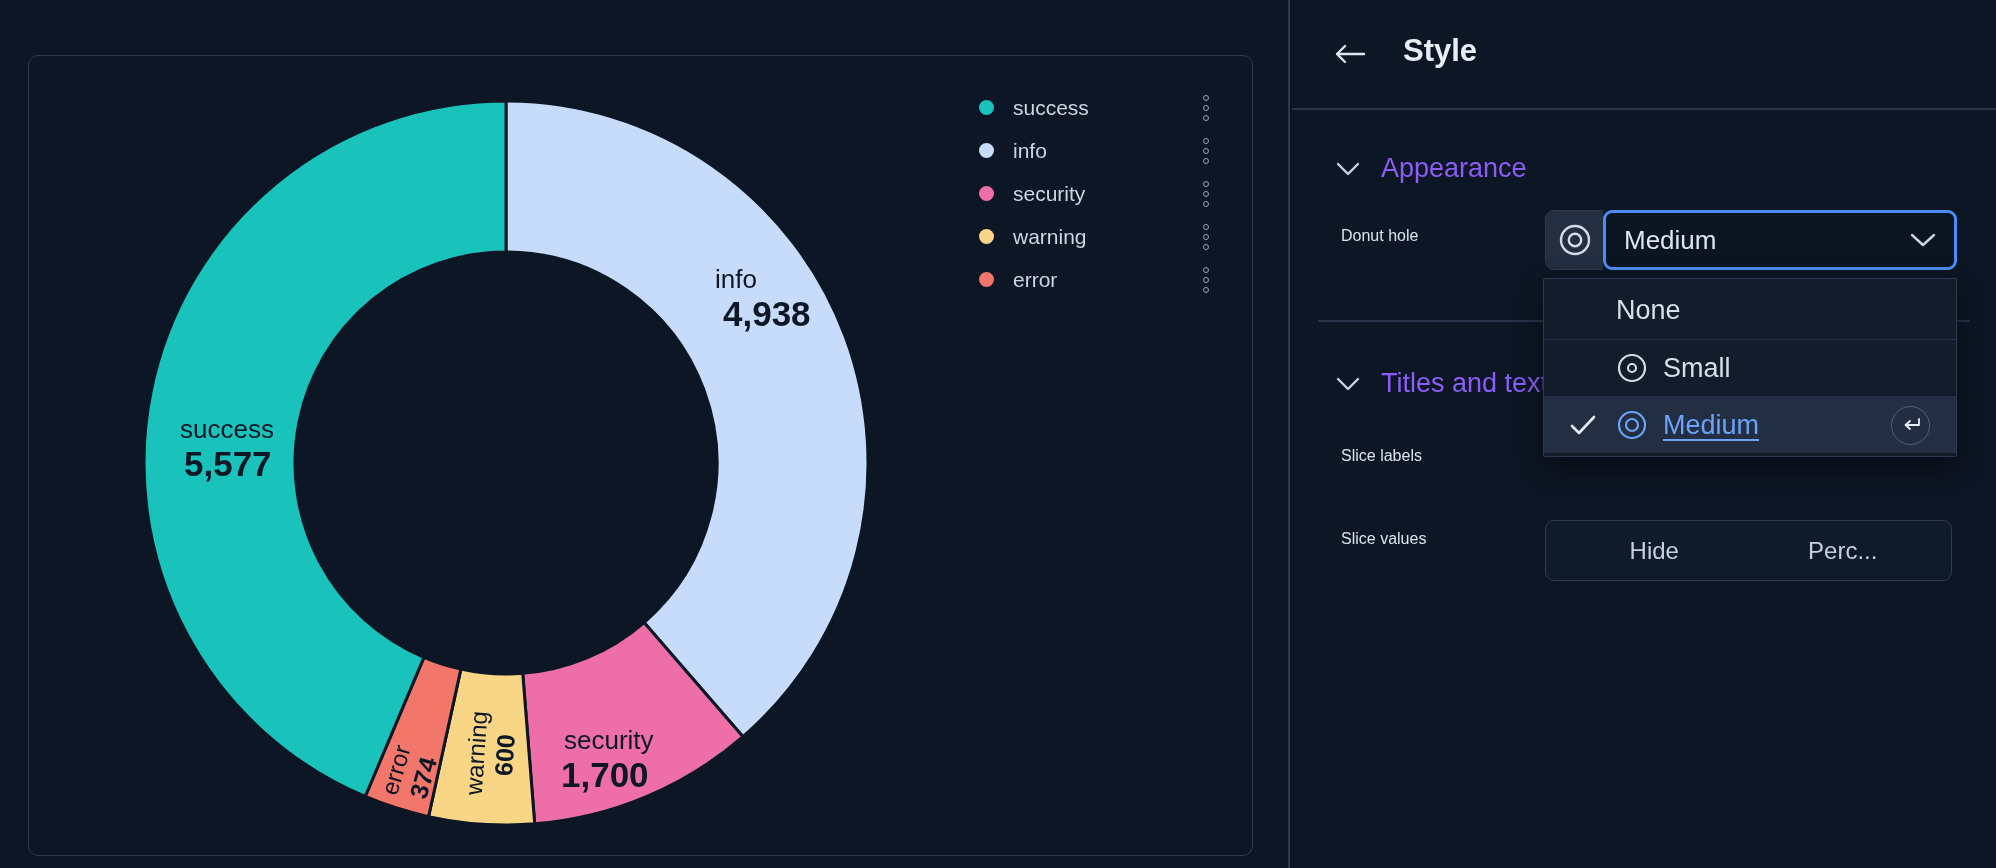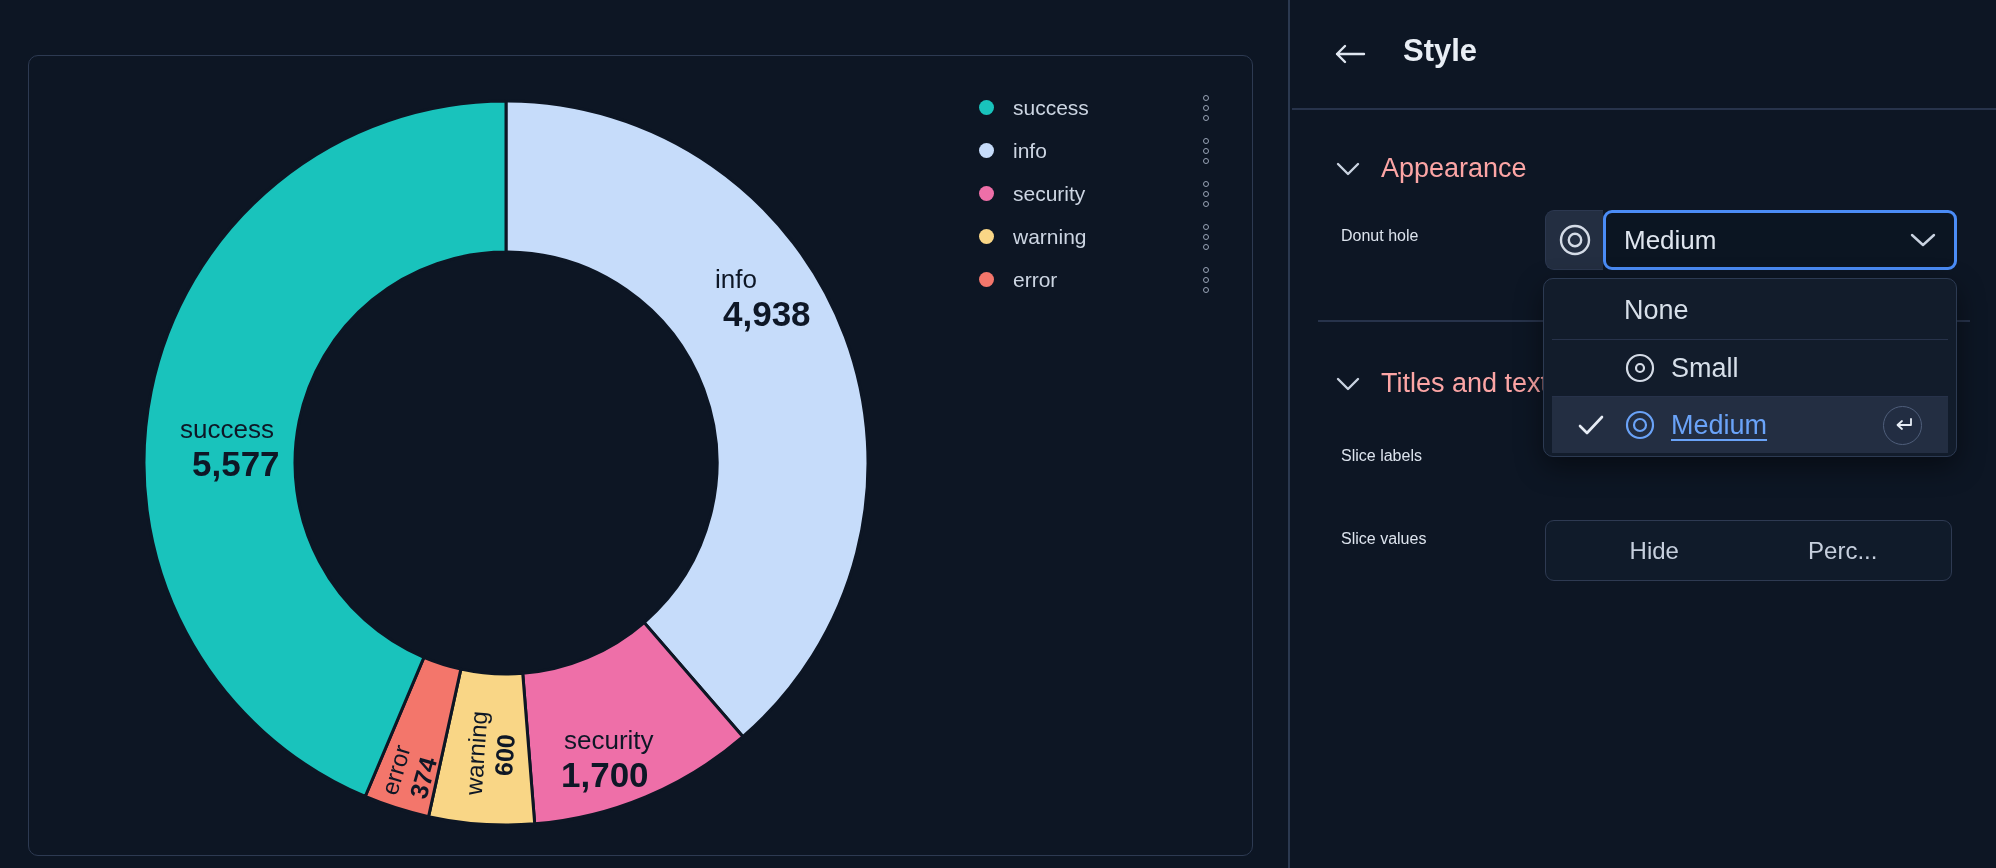--- a/index.html
+++ b/index.html
@@ -42,21 +42,21 @@
   
   .style-panel { position:absolute; left:1292px; top:0; width:704px; height:728px; background:#0d1624; }
   .back-btn { position:absolute; left:38px; top:36px; width:40px; height:36px; display:flex; align-items:center; justify-content:center; cursor:pointer; }
   .sp-title { position:absolute; left:111px; top:33px; font-size:31px; font-weight:700; color:#e9eef5; }
   .h-divider { position:absolute; left:0; width:100%; height:1.5px; background:#27334b; }
   .h-divider.full { top:108px; }
   .h-divider.titles { top:320px; left:26px; width:652px; z-index:1; }
 
   .section-header { position:absolute; display:flex; align-items:center; gap:21px; cursor:pointer; z-index:1; }
   .section-header .chev { display:flex; align-items:center; }
-  .section-label { font-size:27px; color:#fca5a5; white-space:nowrap; }
+  .section-label { font-size:27px; color:#8b5cf6; white-space:nowrap; }
   .sec-appearance { left:44px; top:153px; }
   .sec-titles { left:44px; top:368px; }
 
   .field-label { position:absolute; left:49px; font-size:16px; color:#dce3ed; }
   .lbl-donut-hole { top:227px; }
   .lbl-slice-labels { top:447px; z-index:1; }
   .lbl-slice-values { top:530px; }
 
   
   .dh-field { position:absolute; left:253px; top:210px; width:412px; height:60px; display:flex; z-index:5; }
@@ -67,22 +67,22 @@
   .dh-select {
     flex:1; background:#0b1522; border:3px solid #4b8cf6; border-radius:9px;
     display:flex; align-items:center; padding:0 18px; cursor:pointer;
   }
   .dh-value { font-size:26px; color:#dfe5ee; }
   .dh-select .chev { margin-left:auto; display:flex; align-items:center; }
 
   
   .menu {
     position:absolute; left:251px; top:278px; width:414px; z-index:20;
-    background:#121c2b; border:1.5px solid #2c3a52; border-radius:10px;
-    padding:3px 8px; box-shadow:0 10px 28px rgba(0,0,0,.45); overflow:hidden;
+    background:#121c2b; border:1.5px solid #2c3a52; border-radius:2px;
+    padding:3px 0; box-shadow:0 10px 28px rgba(0,0,0,.45); overflow:hidden;
   }
   .menu-item { position:relative; height:57px; display:flex; align-items:center; padding:0 26px; cursor:pointer; }
   .menu-item + .menu-item { border-top:1px solid #27324a; }
   .menu-item .check { width:46px; flex:none; display:flex; align-items:center; }
   .menu-item .mi-icon { width:47px; flex:none; display:flex; align-items:center; }
   .mi-label { font-size:27px; color:#d7dfe9; }
   .menu-item.selected { background:#232e42; }
   .menu-item.selected .mi-label { color:#6aa3f8; text-decoration:underline; text-underline-offset:5px; }
   .enter-chip {
     margin-left:auto; width:39px; height:39px; border-radius:50%;
@@ -112,21 +112,21 @@
     <svg class="donut-svg" id="donut" width="1222" height="798" viewBox="0 0 1222 798">
         <path d="M477.00 45.00 A362 362 0 0 1 713.97 680.66 L615.12 566.51 A211 211 0 0 0 477.00 196.00 Z" fill="#c6dcfa" stroke="#0d1624" stroke-width="3"></path>
         <path d="M713.97 680.66 A362 362 0 0 1 505.71 767.86 L493.74 617.34 A211 211 0 0 0 615.12 566.51 Z" fill="#ee6fa8" stroke="#0d1624" stroke-width="3"></path>
         <path d="M505.71 767.86 A362 362 0 0 1 399.56 760.62 L431.86 613.11 A211 211 0 0 0 493.74 617.34 Z" fill="#f9d686" stroke="#0d1624" stroke-width="3"></path>
         <path d="M399.56 760.62 A362 362 0 0 1 336.20 740.50 L394.93 601.39 A211 211 0 0 0 431.86 613.11 Z" fill="#f3766b" stroke="#0d1624" stroke-width="3"></path>
         <path d="M336.20 740.50 A362 362 0 0 1 477.00 45.00 L477.00 196.00 A211 211 0 0 0 394.93 601.39 Z" fill="#19c3bc" stroke="#0d1624" stroke-width="3"></path>
       </svg>
     <div id="slice-labels">
         <div class="slice-label" style="left: 151px; top: 358px;">
           <div class="sl-name">success</div>
-          <div class="sl-val" style="margin-left: 12px;">5,577</div>
+          <div class="sl-val" style="margin-left: 4px;">5,577</div>
         </div>
         <div class="slice-label" style="left: 686px; top: 208px;">
           <div class="sl-name">info</div>
           <div class="sl-val" style="margin-left: 8px;">4,938</div>
         </div>
         <div class="slice-label" style="left: 535px; top: 669px;">
           <div class="sl-name">security</div>
           <div class="sl-val" style="margin-left: -3px;">1,700</div>
         </div>
         <div class="slice-label rotated" style="left: 462px; top: 698px; transform: translate(-50%, -50%) rotate(-86deg);">

